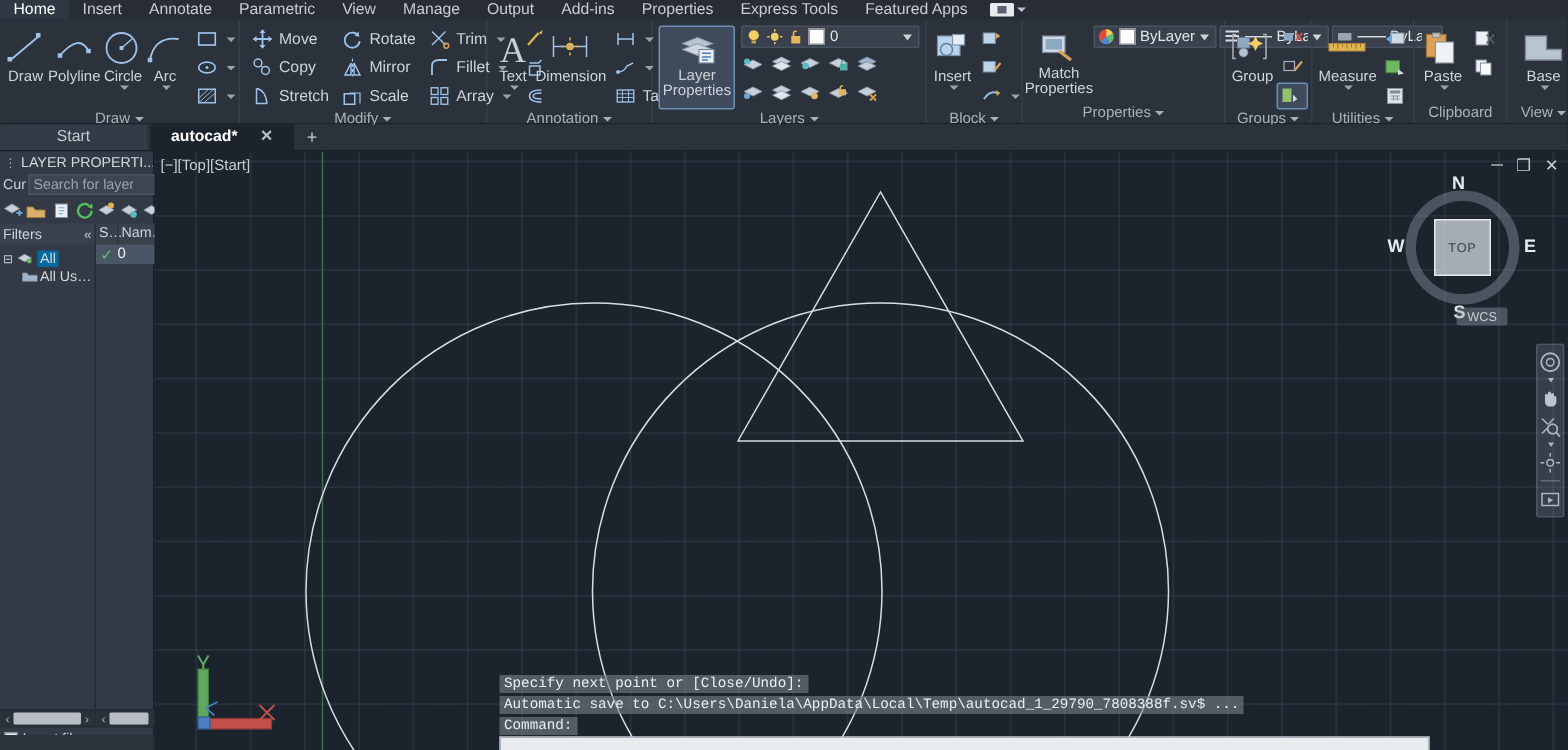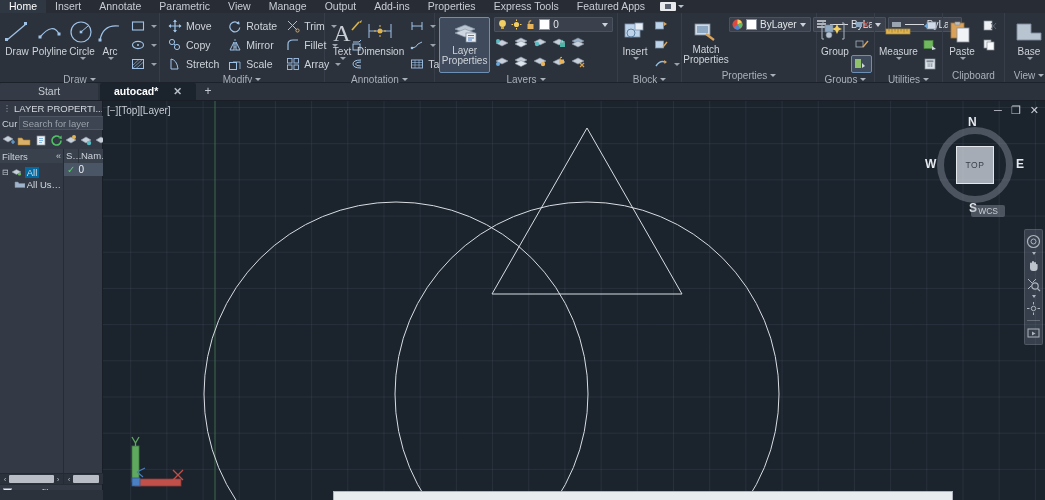--- a/index.html
+++ b/index.html
@@ -995,21 +995,21 @@
     <div class="pal-footer">
       <span class="cbx"></span>
       <span>Invert fil</span>
       <span class="chev" style="margin-left:auto;">«</span>
     </div>
   </div>
 
   <div class="canvas">
     <div class="grid"></div>
 
-    <div class="vp-label">[−][Top][Layer]</div>
+    <div class="vp-label">[−][Top][Start]</div>
     <div class="vp-ctrls">
       <span>─</span>
       <span>❐</span>
       <span>✕</span>
     </div>
 
     <svg class="geo">
       <line x1="112" y1="0" x2="112" y2="399" stroke="#3e6b4a" stroke-width="1"></line>
       <circle id="circ0" cx="484" cy="293" r="192" fill="none" stroke="#d9dde2" stroke-width="1"></circle>
       <circle id="circ1" cx="293" cy="293" r="192" fill="none" stroke="#d9dde2" stroke-width="1"></circle>
@@ -1067,17 +1067,22 @@
         <rect x="11" y="14" width="7" height="36" fill="#5fa85f" stroke="#3f7a3f" stroke-width="0.8"></rect>
         <rect x="14" y="47" width="46" height="7" fill="#c2504a" stroke="#8e3a35" stroke-width="0.8"></rect>
         <rect x="11" y="46" width="8" height="8" fill="#4a7fc1" stroke="#2f5a90" stroke-width="0.8"></rect>
         <path d="M11 5 L14.5 11 L18 5" fill="none" stroke="#5fa85f" stroke-width="1.3"></path>
         <path d="M14.5 11 V14" stroke="#5fa85f" stroke-width="1.3"></path>
         <path d="M52 38 L62 48 M62 38 L52 48" stroke="#c2504a" stroke-width="1.3"></path>
         <path d="M16 40 L24 36 M16 40 L22 45" stroke="#4a7fc1" stroke-width="1.1" fill="none"></path>
       </svg>
     </div>
 
+    <div class="cmd-hist">
+      <div class="cmd-line">Specify next point or [Close/Undo]:</div>
+      <div class="cmd-line">Automatic save to C:\Users\Daniela\AppData\Local\Temp\autocad_1_29790_7808388f.sv$ ...</div>
+      <div class="cmd-line">Command:</div>
+    </div>
     <div class="cmd-input-stub"></div>
   </div>
 
   <div class="statusbar"></div>
 </div>
 
 </body></html>

